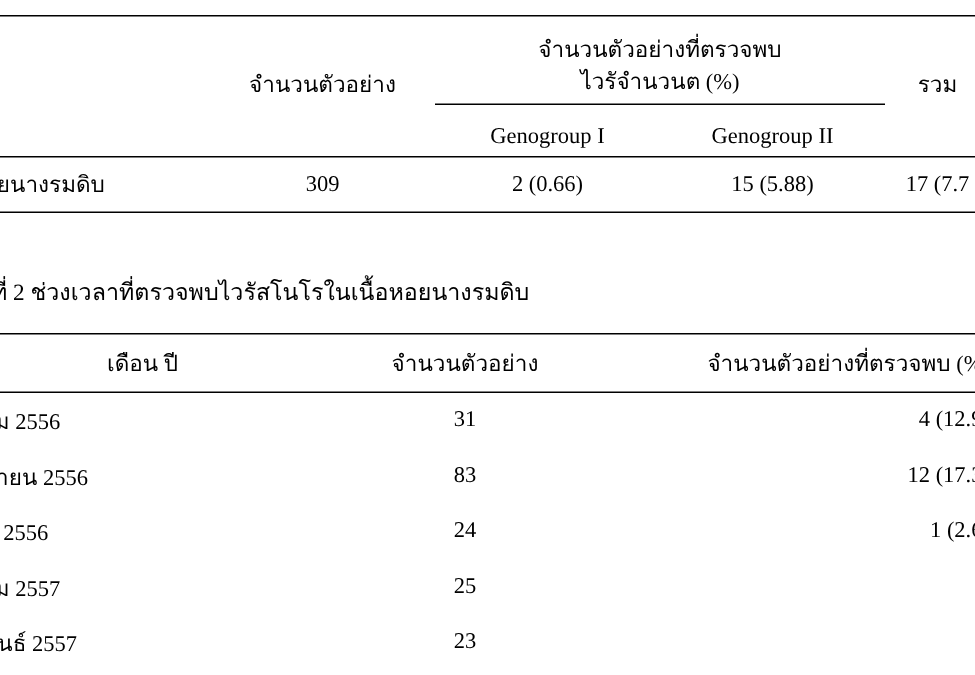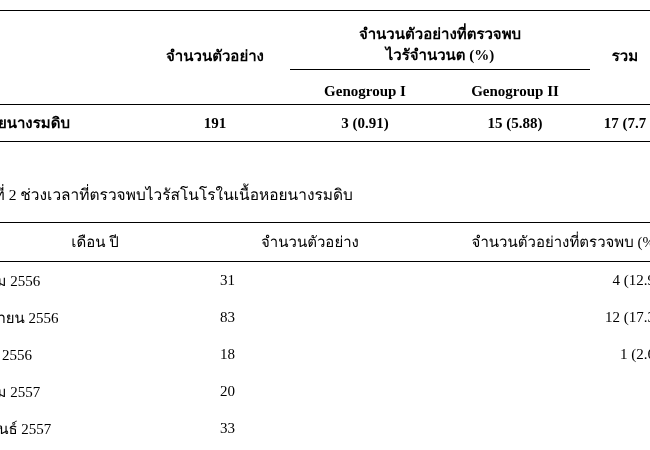--- a/index.html
+++ b/index.html
@@ -28,21 +28,21 @@
   .table1 {
     position: absolute;
     top: 10px;
     left: 0;
     width: 690px;
     border-collapse: collapse;
     font-size: 15px;
   }
   .table1 td, .table1 th {
     padding: 0;
-    font-weight: bold;
+    font-weight: normal;
     vertical-align: bottom;
   }
 
   .t1-head-row td {
     height: 56px;
     vertical-align: bottom;
     padding-bottom: 2px;
   }
   .t1-sub-row td {
     height: 30px;
@@ -100,21 +100,21 @@
   }
   .t2-row td {
     height: 37px;
     vertical-align: middle;
   }
 
   .col-a { width: 250px; }
   .col-b { width: 180px; }
   .col-c { width: 260px; }
 
-  .pad-l { padding-left: 30px; }
+  .pad-l { padding-left: 30px; text-align: center; }
   .pad-r { padding-right: 34px; }
 </style>
 </head>
 <body>
 
 <div class="page">
 
   <table class="table1">
     <colgroup>
       <col style="width:170px">
@@ -135,22 +135,22 @@
       </tr>
       <tr class="t1-sub-row">
         <td></td>
         <td></td>
         <td class="c-center">Genogroup I</td>
         <td class="c-center">Genogroup II</td>
         <td></td>
       </tr>
       <tr class="t1-data-row">
         <td class="c-left rule-top rule-bottom">อหอยนางรมดิบ</td>
-        <td class="c-center rule-top rule-bottom">191</td>
-        <td class="c-center rule-top rule-bottom">3 (0.91)</td>
+        <td class="c-center rule-top rule-bottom">309</td>
+        <td class="c-center rule-top rule-bottom">2 (0.66)</td>
         <td class="c-center rule-top rule-bottom">15 (5.88)</td>
         <td class="c-center rule-top rule-bottom">17 (7.7</td>
       </tr>
     </tbody>
   </table>
 
   <div class="caption">รางที่ 2 ช่วงเวลาที่ตรวจพบไวรัสโนโรในเนื้อหอยนางรมดิบ</div>
 
   <table class="table2">
     <colgroup>
@@ -170,31 +170,31 @@
         <td class="c-left pad-l">31</td>
         <td class="c-right pad-r">4 (12.9)</td>
       </tr>
       <tr class="t2-row">
         <td class="c-left">ศจิกายน 2556</td>
         <td class="c-left pad-l">83</td>
         <td class="c-right pad-r">12 (17.3)</td>
       </tr>
       <tr class="t2-row">
         <td class="c-left">าคม 2556</td>
-        <td class="c-left pad-l">18</td>
+        <td class="c-left pad-l">24</td>
         <td class="c-right pad-r">1 (2.6)</td>
       </tr>
       <tr class="t2-row">
         <td class="c-left">ราคม 2557</td>
-        <td class="c-left pad-l">20</td>
+        <td class="c-left pad-l">25</td>
         <td class="c-right pad-r">–</td>
       </tr>
       <tr class="t2-row">
         <td class="c-left">ภาพันธ์ 2557</td>
-        <td class="c-left pad-l">33</td>
+        <td class="c-left pad-l">23</td>
         <td class="c-right pad-r">–</td>
       </tr>
       <tr class="t2-row">
         <td class="c-left">าคม 2557</td>
         <td class="c-left pad-l">26</td>
         <td class="c-right pad-r">–</td>
       </tr>
     </tbody>
   </table>
 

